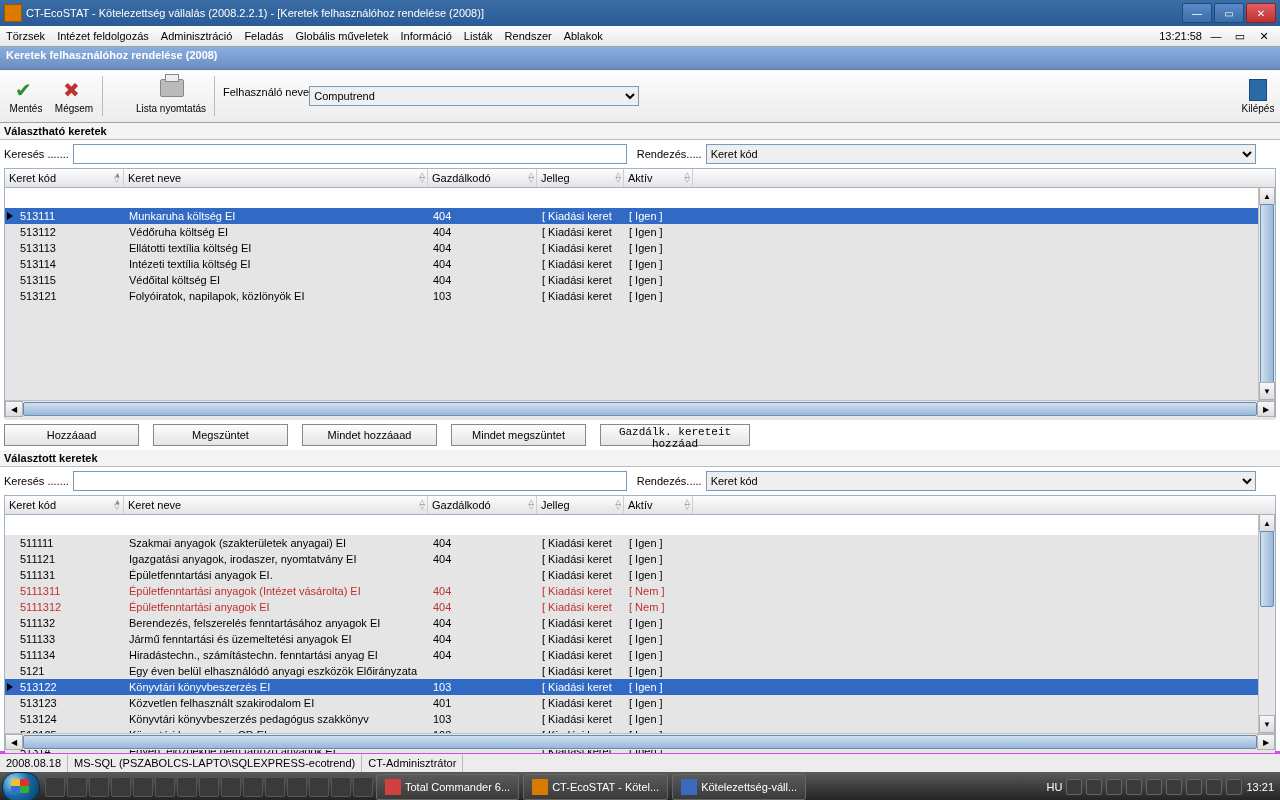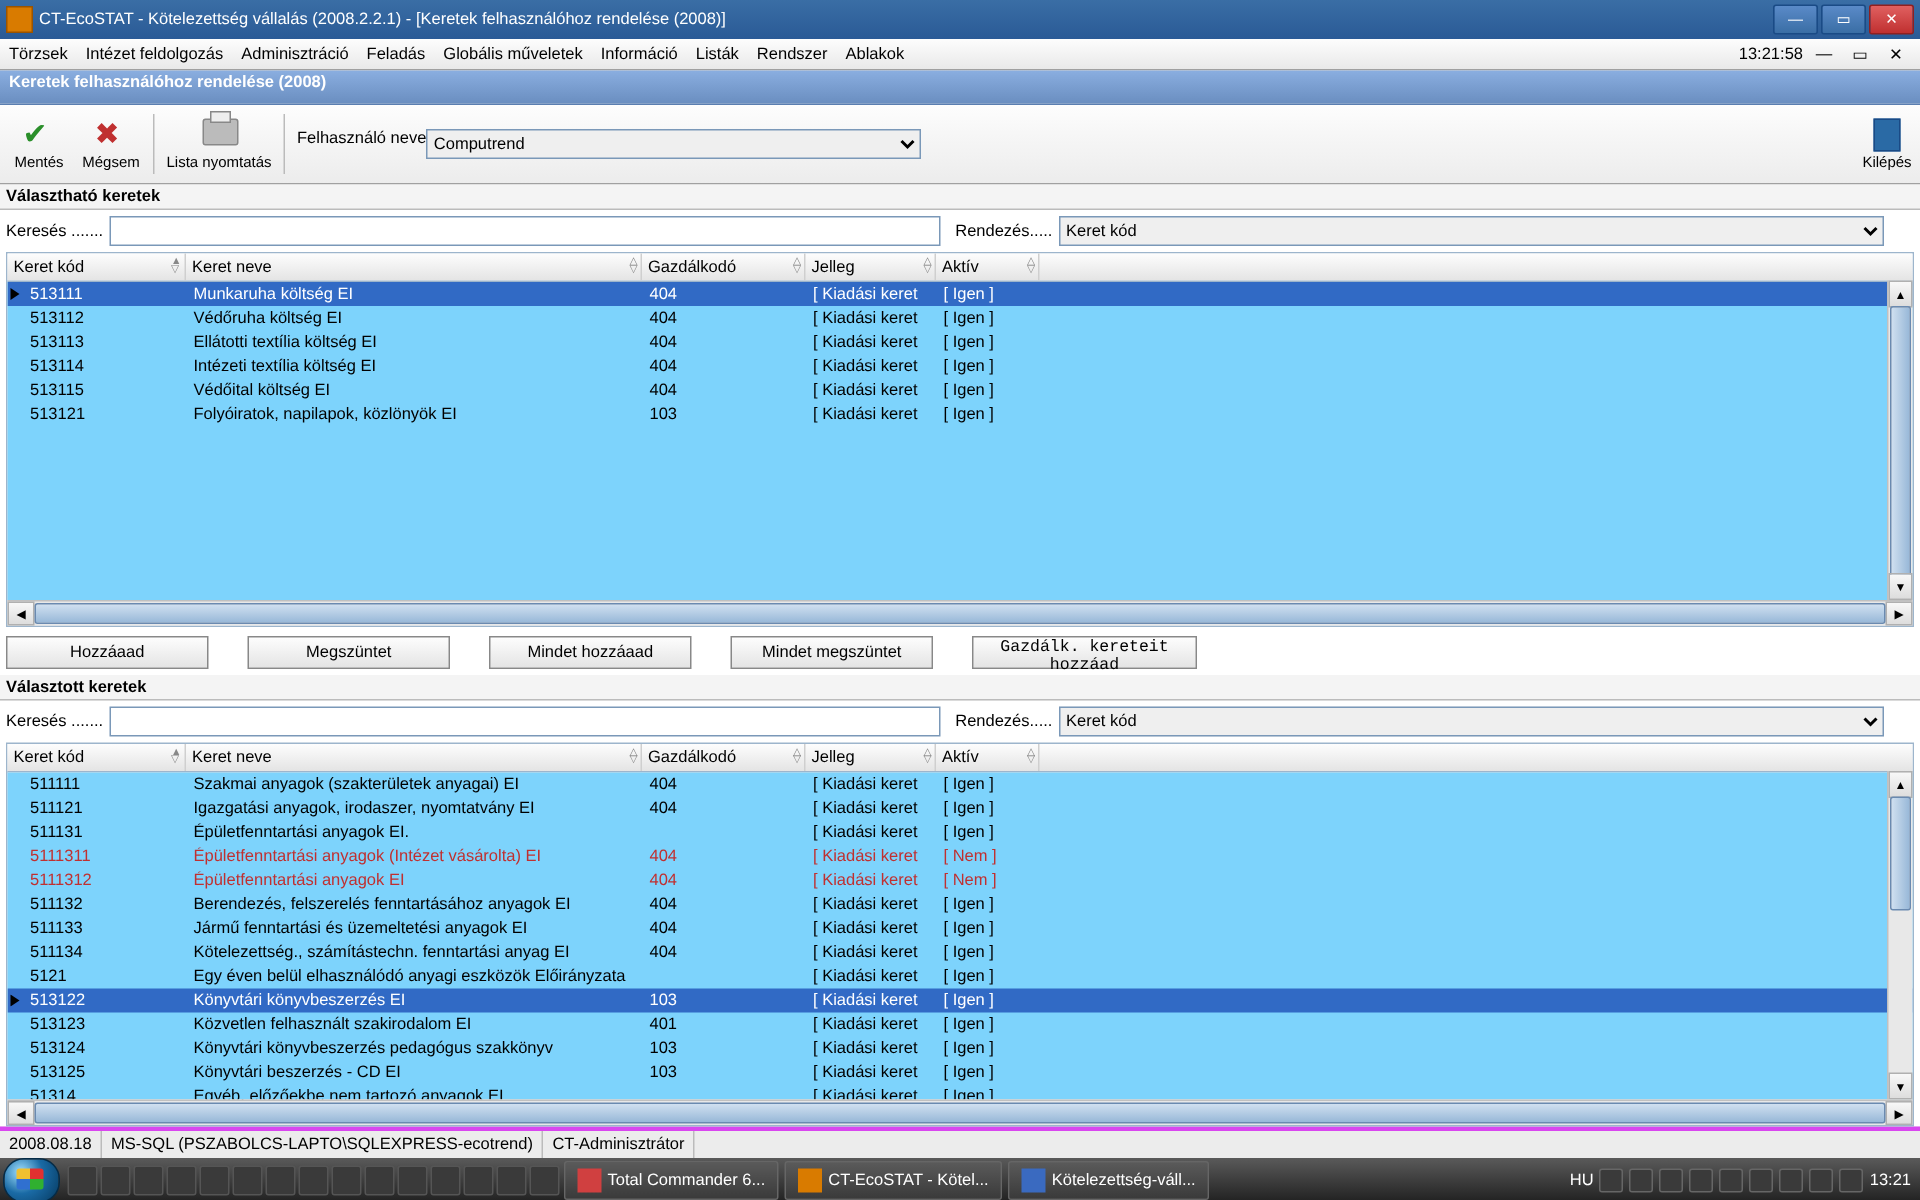--- a/index.html
+++ b/index.html
@@ -9,21 +9,21 @@
   .winbtn{width:28px;height:18px;margin-left:2px;border:1px solid #1a4b86;background:linear-gradient(#5a8ac8,#3a6ea5);border-radius:2px;display:inline-flex;align-items:center;justify-content:center;color:#fff;font-size:10px;cursor:default;}
   .closebtn{background:linear-gradient(#e06060,#c03030);border-color:#902020;}
   .menubar{height:20px;background:linear-gradient(#fdfdfd,#e9e9e9);border-bottom:1px solid #a0a0a0;display:flex;align-items:center;padding:0 6px;}
   .menubar span{margin-right:12px;cursor:default;}
   .menubar .mspacer{flex:1;}
   .menubar .clock{margin-right:0;}
   .mdix{width:20px;height:16px;margin-left:4px;display:inline-flex;align-items:center;justify-content:center;cursor:default;}
   .subtitle{height:18px;background:linear-gradient(#8aaee0,#6a8ec0);color:#fff;font-weight:bold;padding:2px 6px;border-bottom:1px solid #5a7eb0;}
   .toolbar{height:48px;background:linear-gradient(#fdfdfd,#ececec);border-bottom:1px solid #a0a0a0;display:flex;align-items:center;padding:2px;}
   .tbbtn{width:48px;height:44px;display:flex;flex-direction:column;align-items:center;justify-content:center;font-size:10px;cursor:default;}
-  .tbbtn.wide{width:78px;}
+  .tbbtn.wide{width:78px;margin-left:25px;}
   .tbicon{width:22px;height:22px;margin-bottom:2px;}
   .check-green{color:#2a8f2a;font-size:20px;line-height:22px;}
   .x-red{color:#c03030;font-size:20px;line-height:22px;}
   .printer{width:22px;height:16px;background:#bbb;border:1px solid #888;border-radius:2px;position:relative;}
   .printer:before{content:"";position:absolute;top:-6px;left:4px;width:12px;height:6px;background:#eee;border:1px solid #888;}
   .tbsep{width:1px;height:40px;background:#bbb;margin:0 4px;}
   .usergroup{display:flex;flex-direction:row;margin-left:4px;}
   .usergroup label{font-size:11px;margin-bottom:2px;}
   .usergroup select{width:330px;height:20px;font-size:11px;border:1px solid #7a98b8;}
   .tbspacer{flex:1;}
@@ -32,21 +32,21 @@
   .section-h{font-weight:bold;padding:2px 4px;background:#f4f4f4;border-bottom:1px solid #bbb;}
   .searchrow{display:flex;align-items:center;padding:4px;}
   .searchrow label{margin-right:4px;}
   .searchrow input{height:18px;border:1px solid #7a98b8;padding:0 2px;font-size:11px;}
   .searchrow select{width:550px;}
   .sort-select{height:20px;border:1px solid #7a98b8;font-size:11px;}
   .grid-wrap{position:relative;border:1px solid #9db5cc;margin:0 4px;}
   .grid-head{display:flex;background:linear-gradient(#fdfdfd,#e4e4e4);border-bottom:1px solid #9db5cc;height:18px;}
   .gh{border-right:1px solid #cfcfcf;padding:2px 4px;display:flex;align-items:center;font-size:11px;cursor:default;position:relative;}
   .gh .sorts{position:absolute;right:2px;top:3px;font-size:7px;color:#888;line-height:5px;}
-  .grid-body{overflow:hidden;background:#7dd3fc;}
+  .grid-body{overflow:hidden;background:#e5e5e5;margin-top:20px;}
   .gr{display:flex;height:16px;align-items:center;}
   .gc{border-right:1px solid transparent;padding:0 4px;white-space:nowrap;overflow:hidden;}
   .gr.sel{background:#316AC5;color:#fff;}
   .gr.sel .rowmark{border-left:6px solid #000;border-top:4px solid transparent;border-bottom:4px solid transparent;}
   .gr.red{color:#c03030;}
   .rowmark-cell{width:10px;flex:none;padding:0;}
   .rowmark{width:0;height:0;margin-left:2px;}
   .c-kod{width:100px;flex:none;}
   .c-nev{width:295px;flex:none;}
   .c-gazd{width:100px;flex:none;}
@@ -55,21 +55,21 @@
   .gh.c-kod{width:110px;}
   .vscroll{position:absolute;right:0;top:0;bottom:17px;width:16px;background:#e8e8e8;border-left:1px solid #c0c0c0;}
   .vscroll .sbtn{height:16px;background:linear-gradient(#f8f8f8,#ddd);border:1px solid #b0b0b0;display:flex;align-items:center;justify-content:center;font-size:8px;}
   .vscroll .track{position:absolute;top:17px;bottom:17px;left:0;right:0;}
   .vscroll .thumb{position:absolute;left:1px;right:1px;background:linear-gradient(90deg,#d0e0f0,#98b8d8);border:1px solid #6a8ab0;border-radius:2px;}
   .vscroll .down{position:absolute;bottom:0;left:0;right:0;}
   .hscroll{height:16px;background:#e8e8e8;border-top:1px solid #c0c0c0;display:flex;}
   .hscroll .sbtn{width:16px;background:linear-gradient(#f8f8f8,#ddd);border:1px solid #b0b0b0;display:flex;align-items:center;justify-content:center;font-size:8px;}
   .hscroll .track{flex:1;position:relative;}
   .hscroll .thumb{position:absolute;top:1px;bottom:1px;background:linear-gradient(#d0e0f0,#98b8d8);border:1px solid #6a8ab0;border-radius:2px;}
-  .btnrow{display:flex;padding:6px 4px 4px;gap:26px;}
+  .btnrow{display:flex;padding:6px 4px 4px;gap:14px;}
   .abtn{width:135px;height:22px;border:1px solid #888;background:linear-gradient(#fdfdfd,#e4e4e4);font-size:11px;cursor:default;}
   .abtn.wide{width:150px;font-family:Liberation Mono, monospace;}
   .statusbar{height:18px;border-top:3px solid #d946ef;display:flex;align-items:center;background:#ececec;font-size:11px;}
   .statusbar .cell{border-right:1px solid #bbb;padding:0 6px;height:100%;display:flex;align-items:center;}
   .taskbar{height:30px;background:linear-gradient(#5a5a5a,#202020);display:flex;align-items:center;padding:0 2px;color:#fff;font-size:11px;}
   .orb{width:36px;height:28px;border-radius:14px;background:radial-gradient(circle at 30% 30%,#9fe0ff,#1a6aa5 45%,#063a60 100%);margin-right:4px;border:1px solid #062b46;position:relative;}
   .orb:after{content:"";position:absolute;left:8px;top:6px;width:18px;height:14px;background:conic-gradient(#e03030 0 90deg,#30b030 90deg 180deg,#3070d0 180deg 270deg,#f0c030 270deg 360deg);border-radius:2px;}
   .ql{width:18px;height:18px;margin:0 1px;background:#3a3a3a;border:1px solid #555;border-radius:2px;}
   .tbtask{height:24px;padding:0 8px;margin:0 2px;background:linear-gradient(#5a5a5a,#3a3a3a);border:1px solid #666;border-radius:2px;display:flex;align-items:center;max-width:150px;overflow:hidden;white-space:nowrap;}
   .tbtask .ico{width:16px;height:16px;margin-right:4px;}
@@ -362,21 +362,21 @@
           <div class="gc c-nev">Jármű fenntartási és üzemeltetési anyagok  EI</div>
           <div class="gc c-gazd">404</div>
           <div class="gc c-jell">[ Kiadási keret</div>
           <div class="gc c-akt">[ Igen ]</div>
         </div>
         <div class="gr">
           <div class="gc rowmark-cell">
             <div class="rowmark"></div>
           </div>
           <div class="gc c-kod">511134</div>
-          <div class="gc c-nev">Kötelezettség., számítástechn. fenntartási anyag  EI</div>
+          <div class="gc c-nev">Hiradástechn., számítástechn. fenntartási anyag  EI</div>
           <div class="gc c-gazd">404</div>
           <div class="gc c-jell">[ Kiadási keret</div>
           <div class="gc c-akt">[ Igen ]</div>
         </div>
         <div class="gr">
           <div class="gc rowmark-cell">
             <div class="rowmark"></div>
           </div>
           <div class="gc c-kod">5121</div>
           <div class="gc c-nev">Egy éven belül elhasználódó anyagi eszközök Előirányzata</div>

